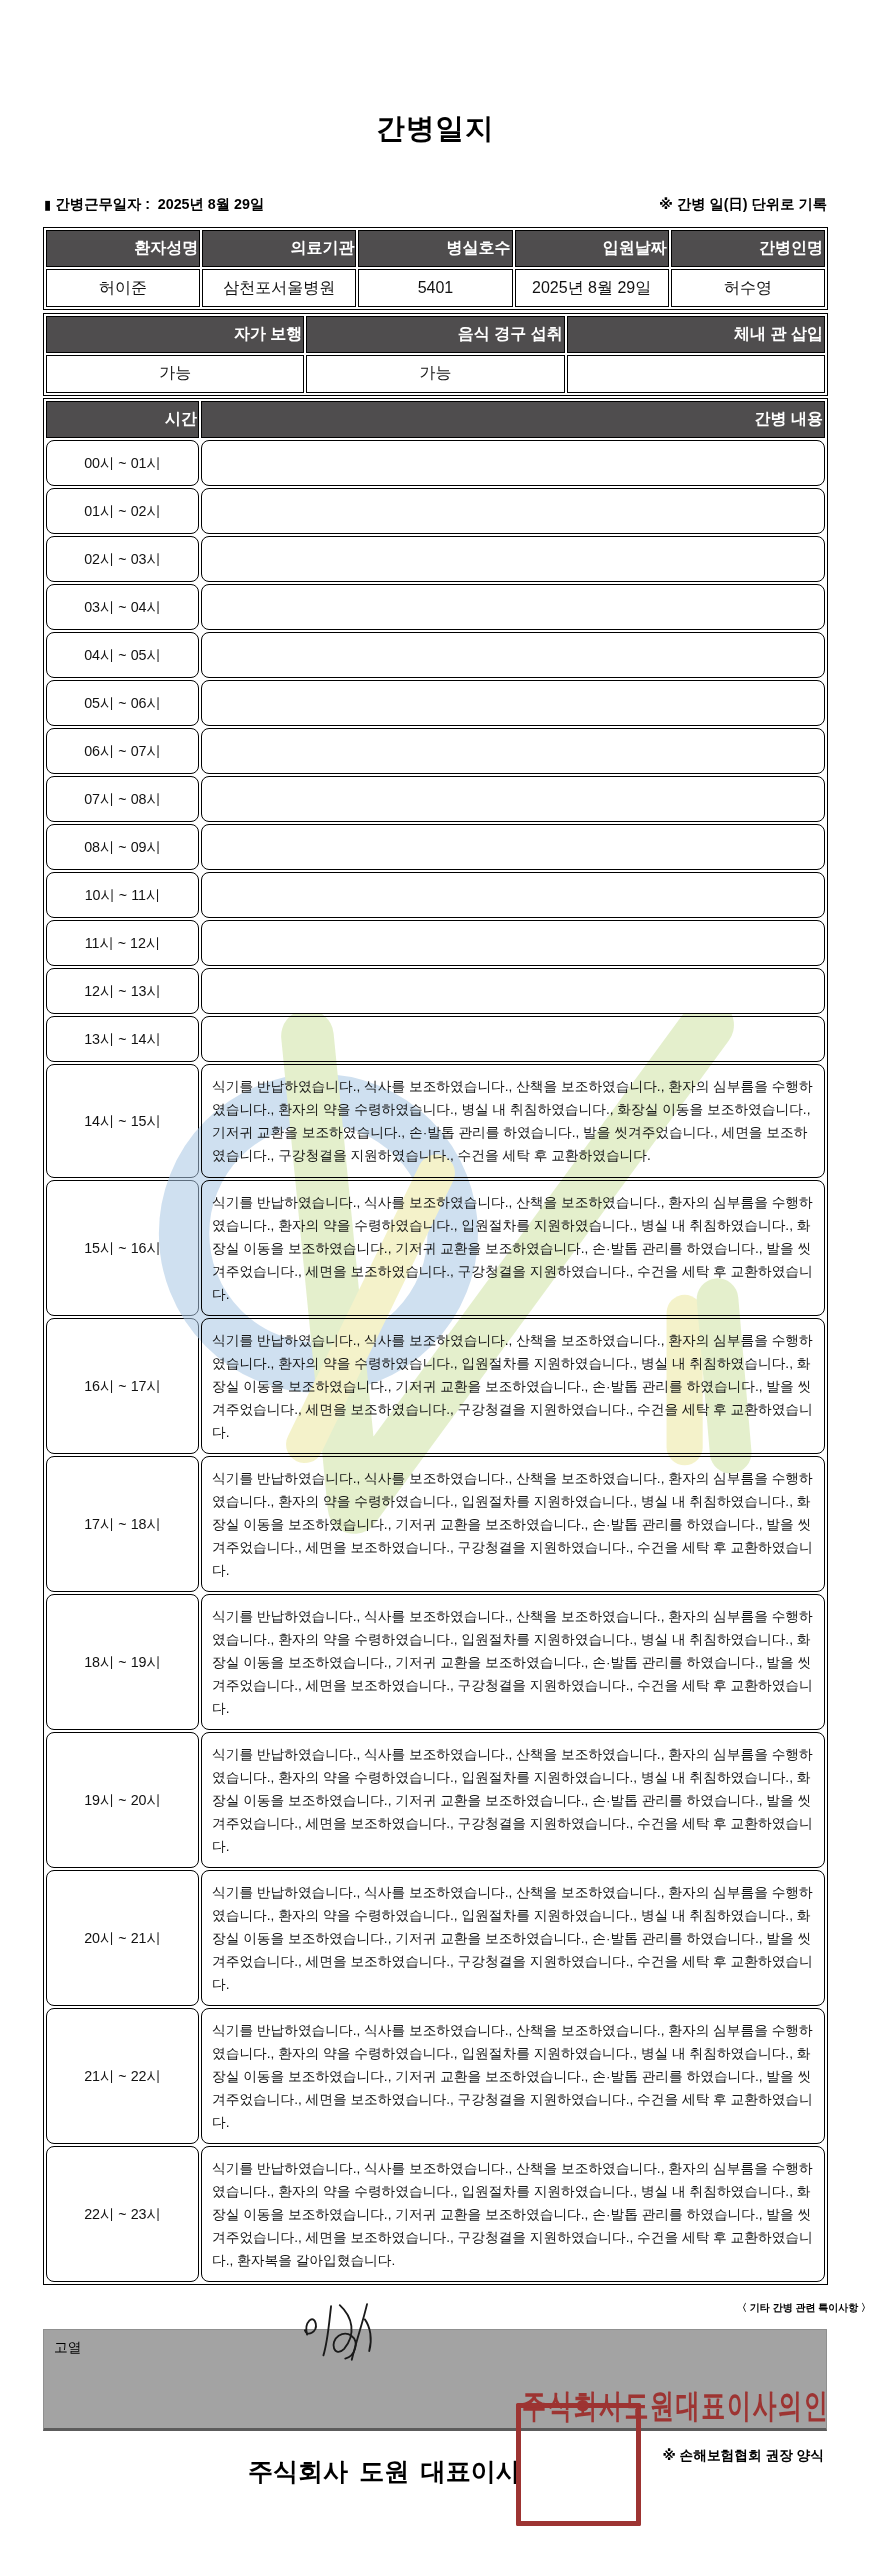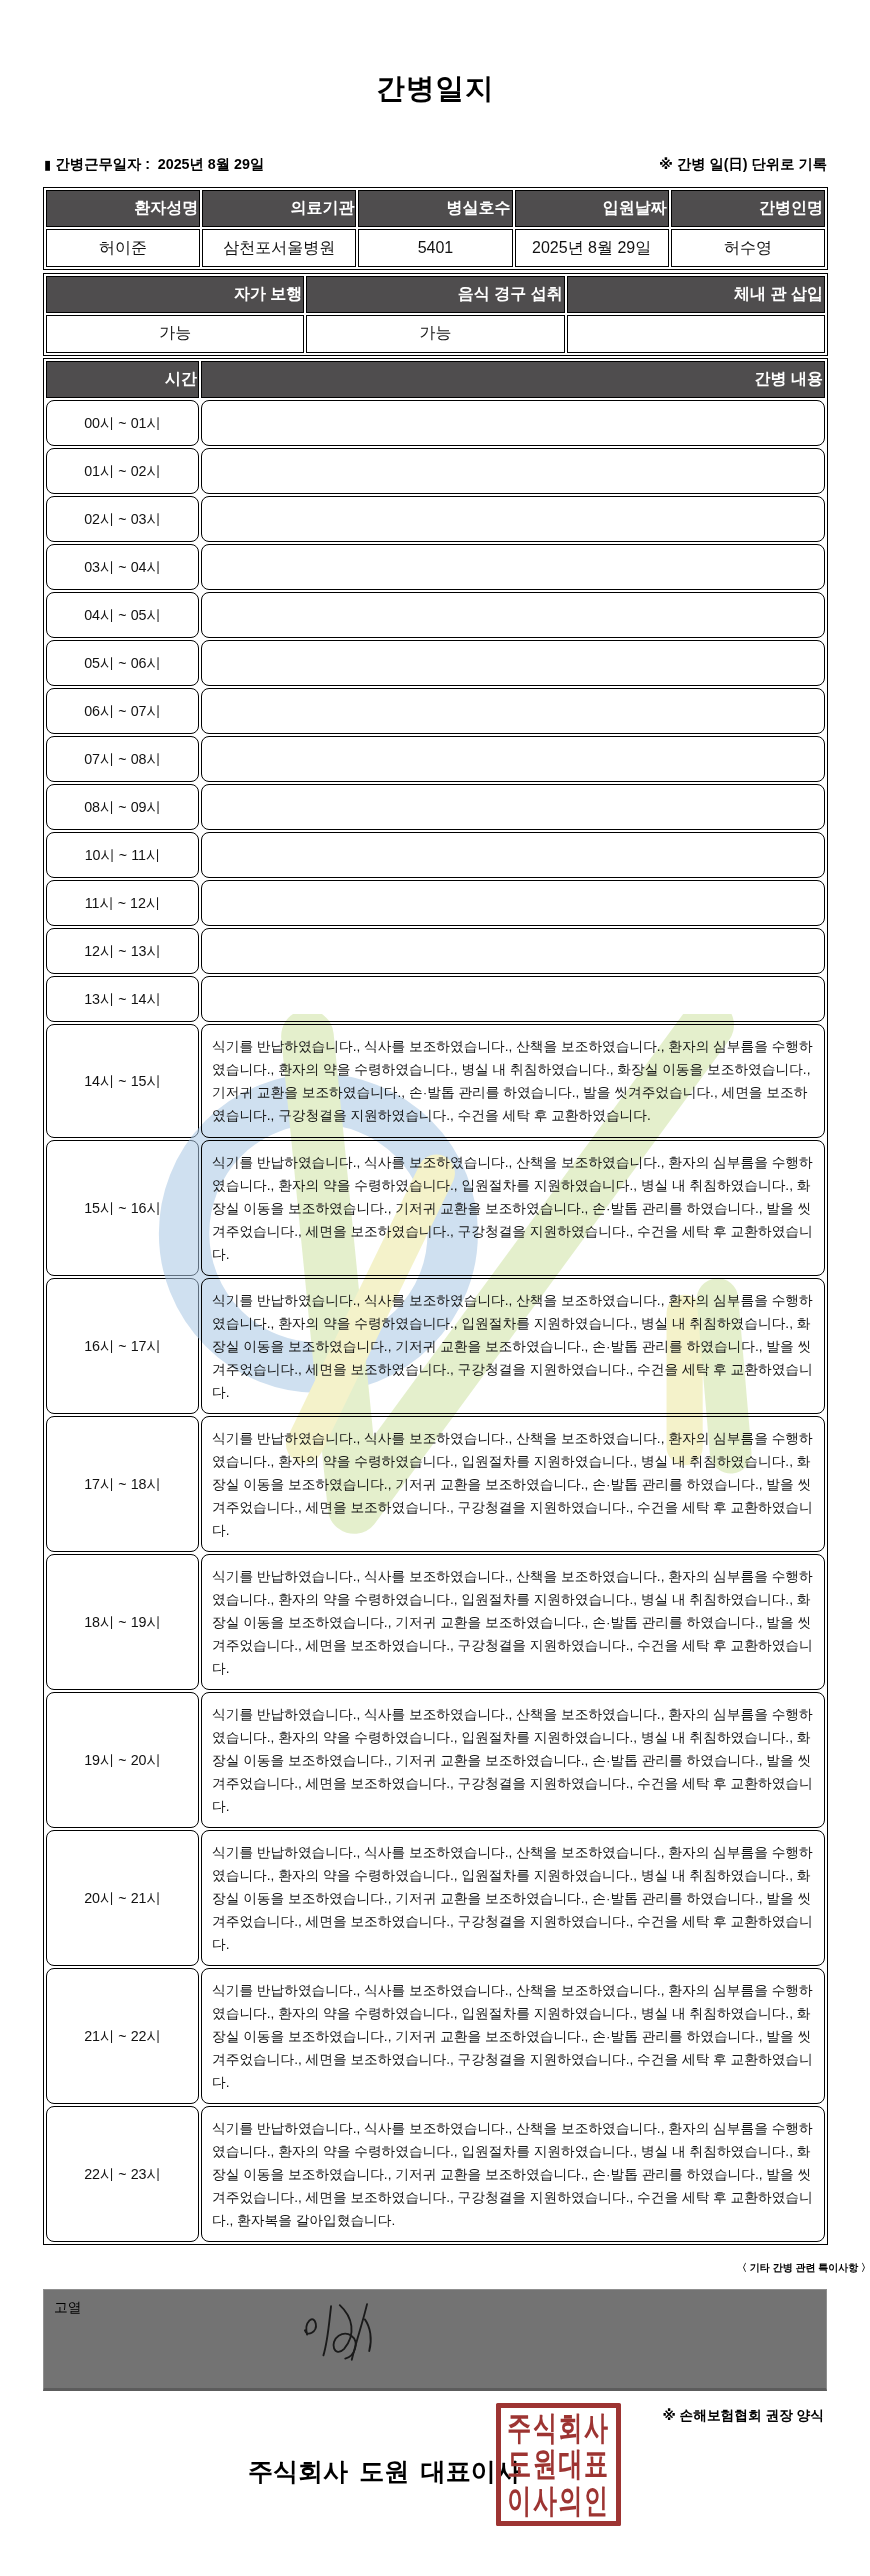--- a/index.html
+++ b/index.html
@@ -4,21 +4,21 @@
 <style>
   html,body{margin:0;padding:0;background:#fff;}
   .page{
     position:relative;
     width:871px;height:2576px;
     background:#fff;
     font-family:"Liberation Sans","DejaVu Sans",sans-serif;
     color:#111;
     overflow:hidden;
     box-sizing:border-box;
-    padding-top:70px;
+    padding-top:110px;
   }
   
   .title{
     margin:0;text-align:center;
     font-size:28.5px;font-weight:900;letter-spacing:1.1px;color:#000;
   }
   
   .meta-row{
     display:flex;justify-content:space-between;align-items:flex-end;
     margin:47px 44px 0 44px;
@@ -70,36 +70,36 @@
   .notes-heading{
     text-align:right;font-size:10px;font-weight:bold;color:#000;
     margin-top:15.4px;
   }
   .notes-box{
     margin:14.3px 44px 0 43px;
     height:80px;
     border:1.6px solid #8f8f8f;border-bottom:3.3px solid #5c5c5c;
     padding:8.8px 10px;
     font-size:13.7px;color:#000;
-    background:#737373;
+    background:#a3a3a3;
   }
   .form-note{
     text-align:right;margin:16.4px 47px 0 0;
     font-size:13.7px;font-weight:bold;color:#000;
   }
   .company-line{
     position:absolute;left:248px;top:2455px;
     font-size:25px;font-weight:900;color:#000;word-spacing:4.4px;
   }
   .signature{position:absolute;left:299px;top:2303px;z-index:3;}
   .stamp{
-    position:absolute;left:496px;top:2403px;
+    position:absolute;left:516px;top:2403px;
     width:125px;height:123px;box-sizing:border-box;
     border:5.5px solid #9d3432;border-radius:1.6px;
-    display:flex;flex-direction:column;justify-content:space-around;
+    display:flex;flex-direction:row;justify-content:space-around;
     padding:2.2px 1.1px;background:rgba(255,255,255,0);
   }
   .stamp .stamp-row{
     text-align:center;color:#9d3432;
     font-family:"Liberation Serif","DejaVu Serif",serif;
     font-weight:bold;font-size:24px;line-height:1;
     letter-spacing:1.6px;
     transform:scaleY(1.38);transform-origin:center;
     white-space:nowrap;
   }

